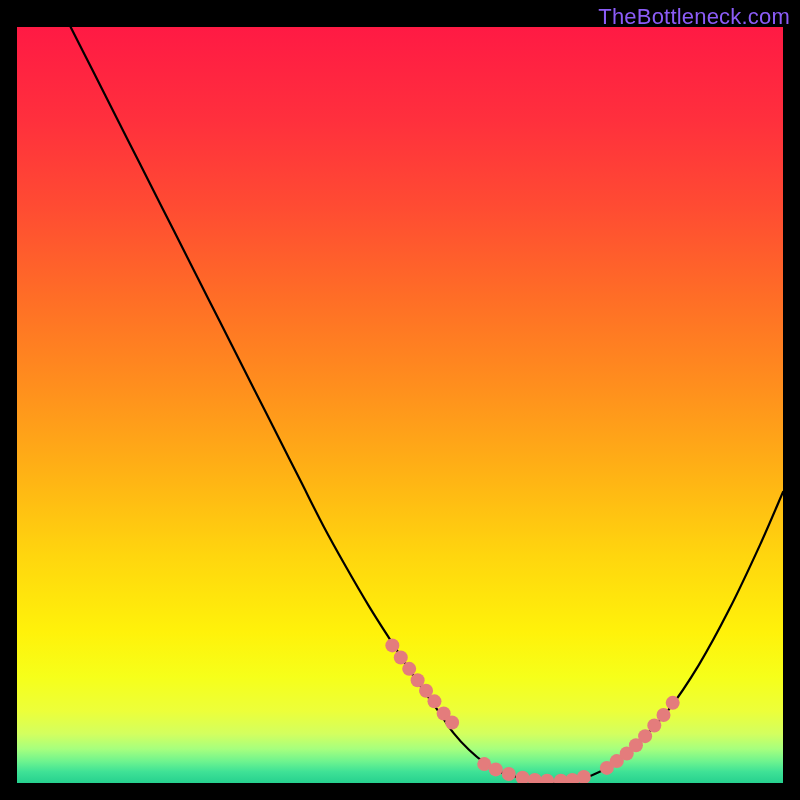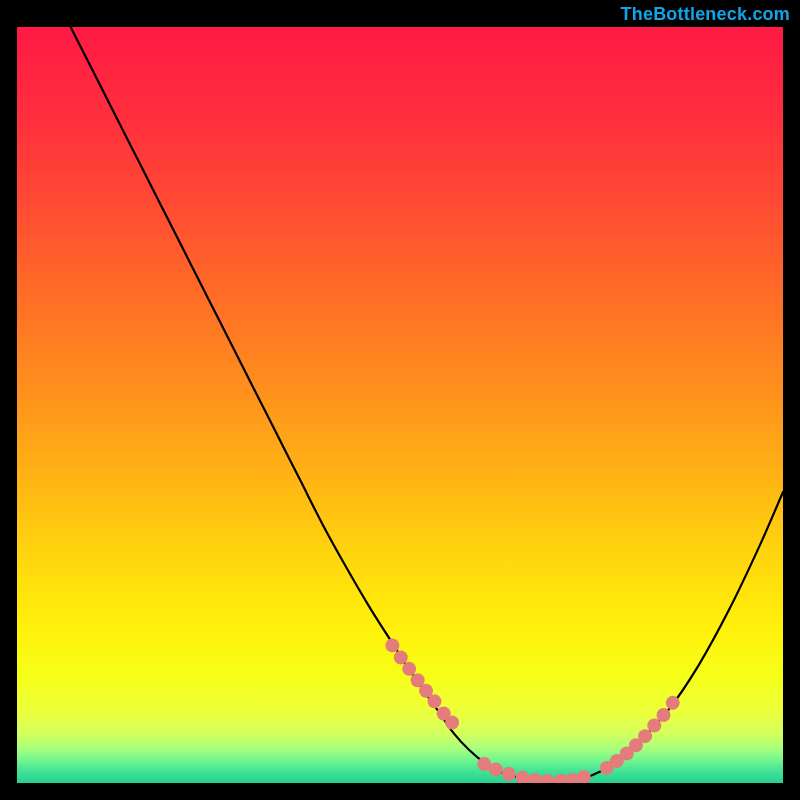--- a/index.html
+++ b/index.html
@@ -14,23 +14,23 @@
   .frame {
     position: relative;
     width: 800px;
     height: 800px;
     background: #000;
   }
   .watermark {
     position: absolute;
     top: 4px;
     right: 10px;
-    color: #0ea5e9;
-    font-size: 18px;
-    font-weight: 700;
+    color: #8b5cf6;
+    font-size: 22px;
+    font-weight: 400;
     letter-spacing: 0.2px;
     z-index: 10;
   }
   .plot-area {
     position: absolute;
     left: 17px;
     top: 27px;
     width: 766px;
     height: 756px;
   }

